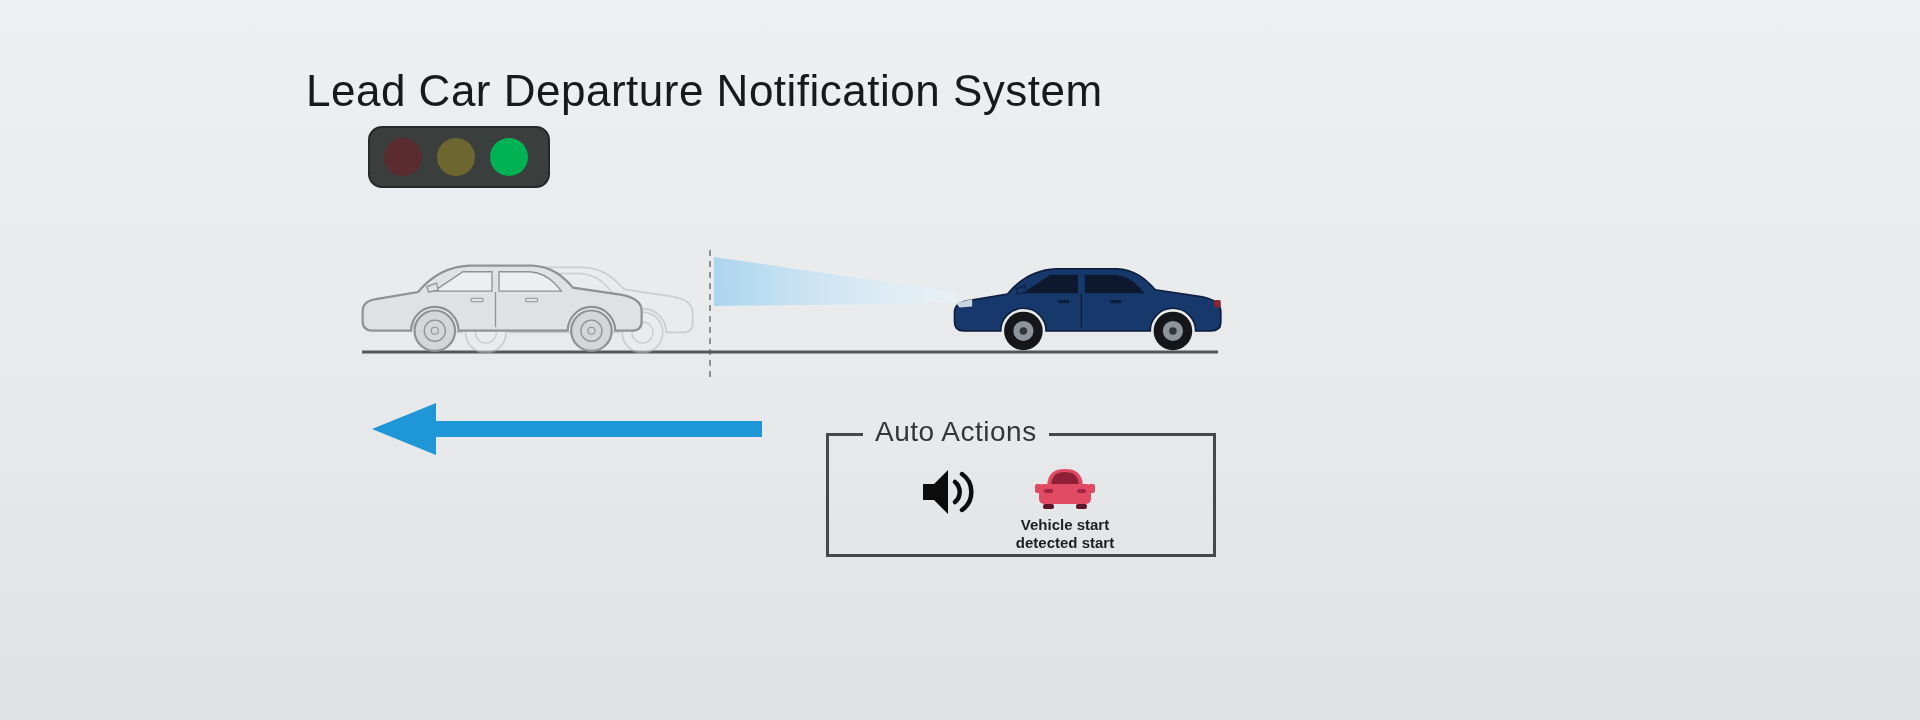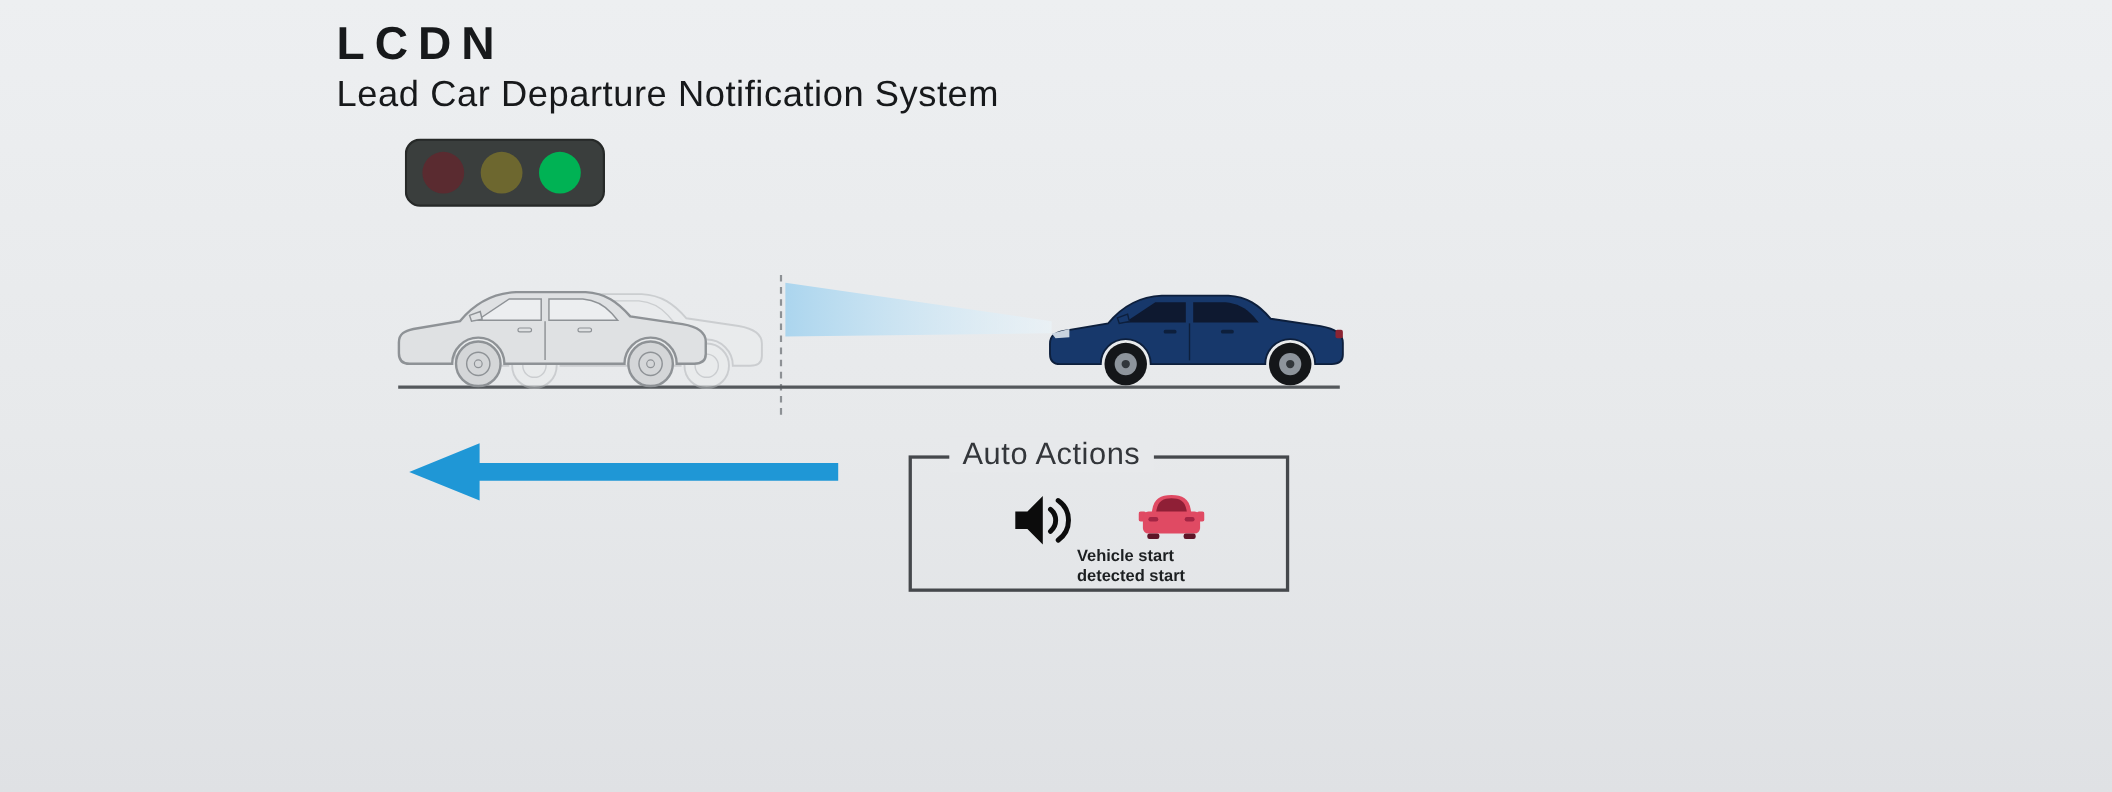--- a/index.html
+++ b/index.html
@@ -9,52 +9,51 @@
     overflow:hidden;
     background:linear-gradient(180deg,#edeff1 0%,#e7e9eb 55%,#dfe1e4 100%);
     font-family:"Liberation Sans", sans-serif;
   }
   .title{
     position:absolute;left:306px;top:16px;
     font-size:42px;font-weight:bold;letter-spacing:9px;color:#17191b;
   }
   .subtitle{
     position:absolute;left:306px;top:66px;
-    font-size:33px;font-weight:400;letter-spacing:0.5px;color:#17191b;
+    font-size:44px;font-weight:400;letter-spacing:0.5px;color:#17191b;
   }
   .traffic-light{
     position:absolute;left:368px;top:126px;
   }
   .scene{
     position:absolute;left:0;top:0;
   }
   .auto-box{
-    position:absolute;left:826px;top:414px;width:346px;height:124px;
+    position:absolute;left:826px;top:433px;width:390px;height:124px;
     border:3px solid #45484c;box-sizing:border-box;
   }
   .auto-box-legend{
     position:absolute;left:34px;top:-20px;
     padding:0 12px;
     background:#e7e9eb;
     font-size:28px;color:#33363a;letter-spacing:0.5px;
     white-space:nowrap;
   }
   .speaker-wrap{position:absolute;left:92px;top:30px;}
   .alertcar-wrap{position:absolute;left:206px;top:28px;}
   .auto-caption{
     position:absolute;left:150px;top:80px;width:172px;
-    text-align:left;font-size:15px;font-weight:bold;line-height:18px;color:#1c1f21;
+    text-align:center;font-size:15px;font-weight:bold;line-height:18px;color:#1c1f21;
   }
 </style>
 </head>
 <body>
 
 <div class="canvas">
 
-  <div class="title">LCDN</div>
   <div class="subtitle">Lead Car Departure Notification System</div>
 
   <svg class="traffic-light" width="182" height="64" viewBox="0 0 182 64">
     <rect x="1" y="1" width="180" height="60" rx="13" fill="#3a3e3d" stroke="#262928" stroke-width="2"></rect>
     <circle cx="35" cy="31" r="19" fill="#5a2b30"></circle>
     <circle cx="88" cy="31" r="19" fill="#6d672f"></circle>
     <circle cx="141" cy="31" r="19" fill="#00b254"></circle>
   </svg>
 
   <svg class="scene" width="1920" height="720" viewBox="0 0 1920 720">

